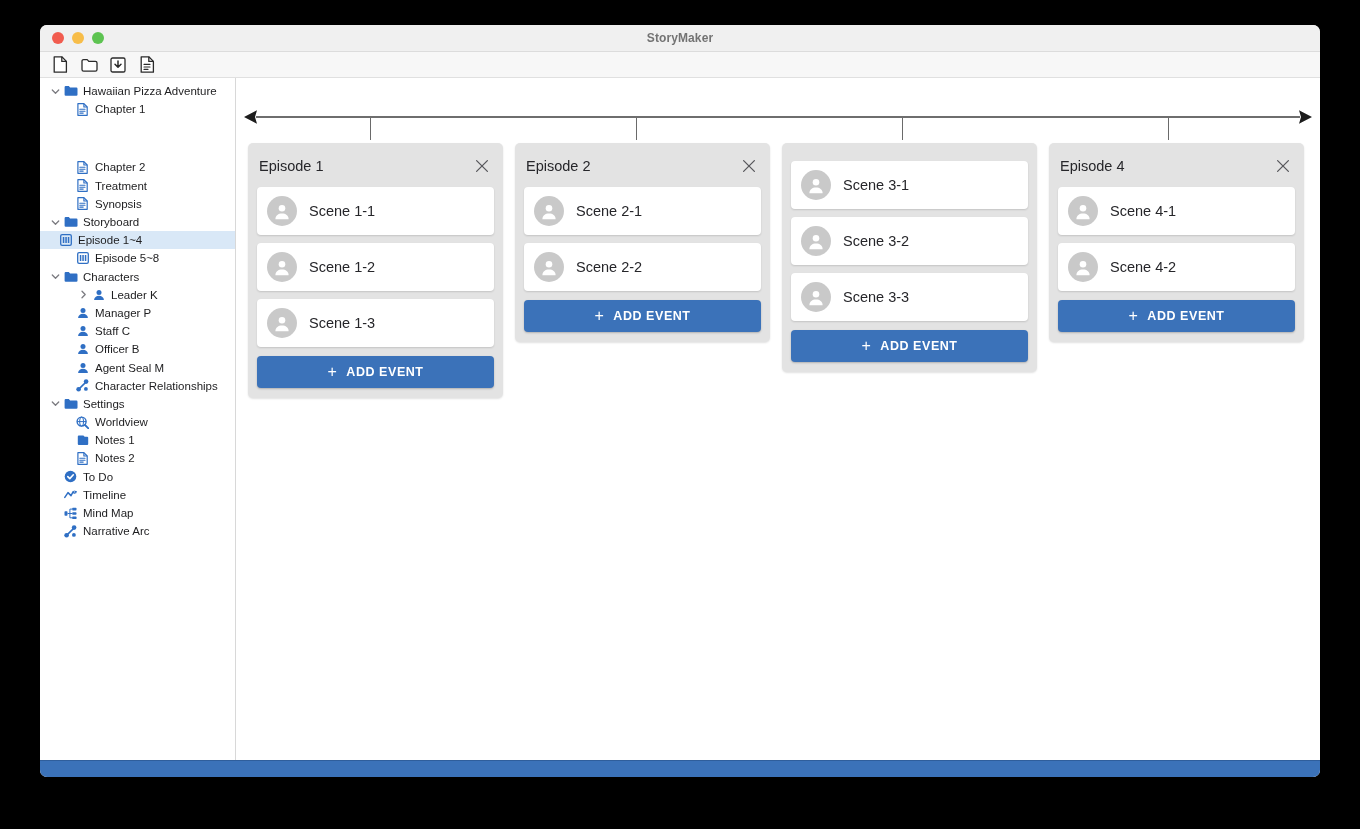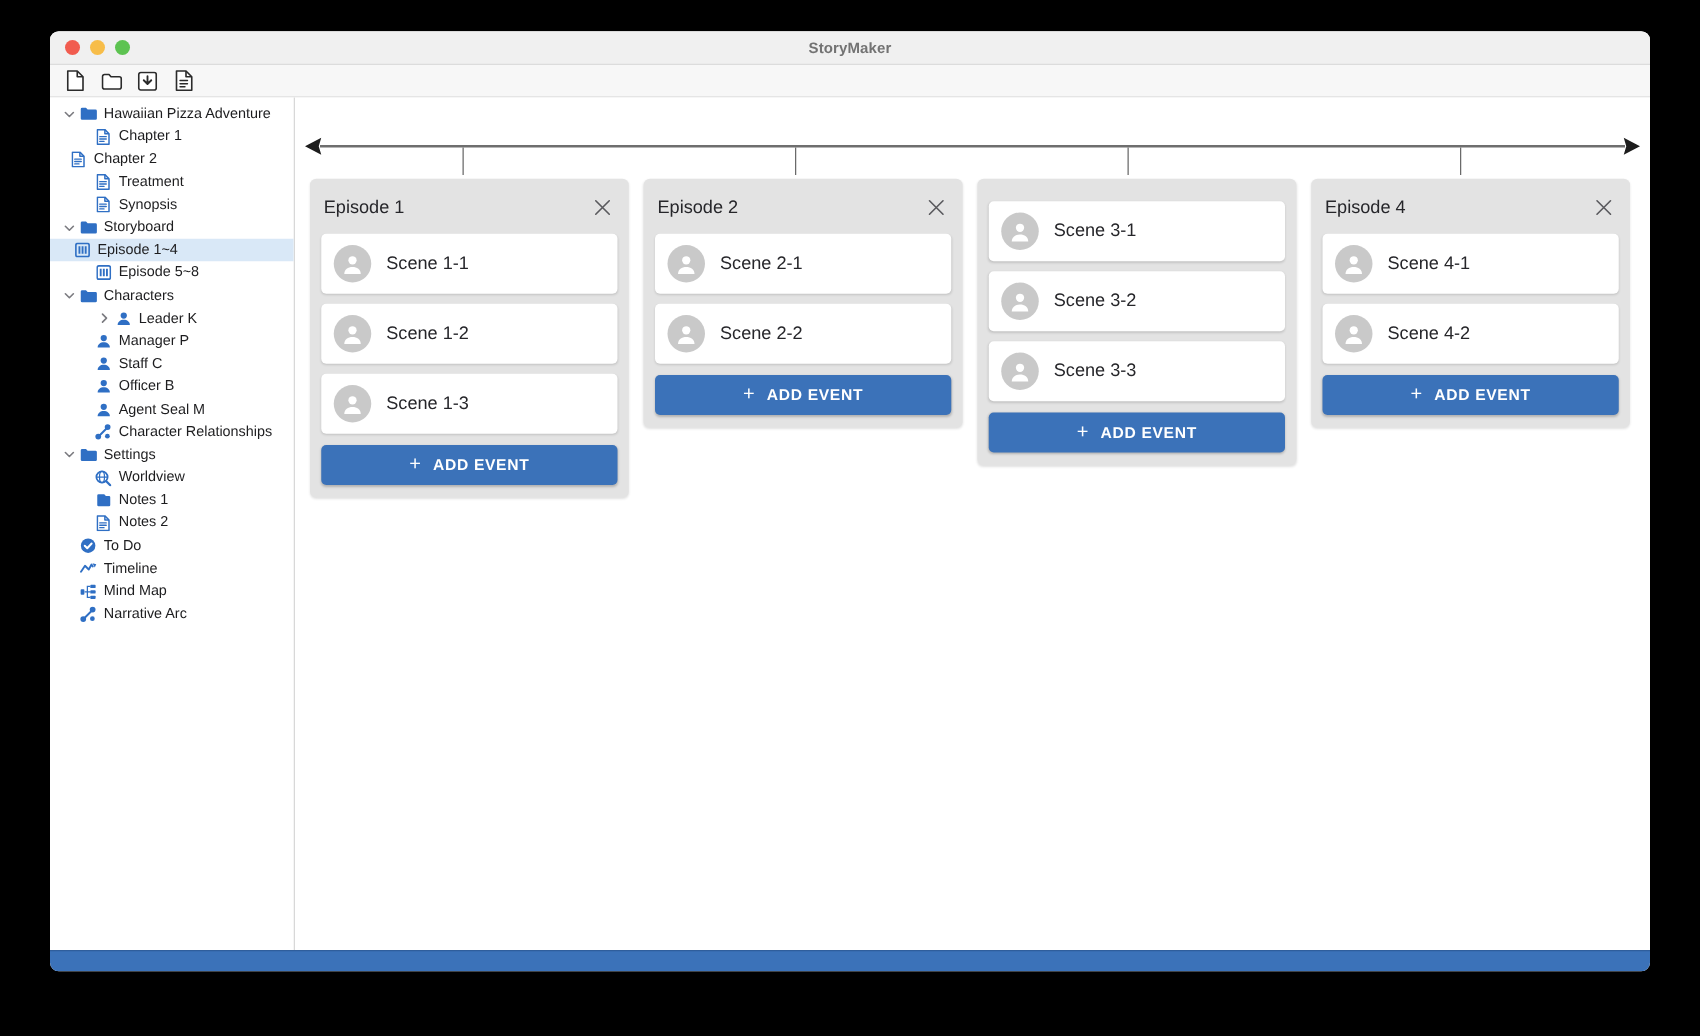--- a/index.html
+++ b/index.html
@@ -233,21 +233,21 @@
           <span class="twisty"></span>
           <span class="tree-icon">
             <svg width="11" height="13" viewBox="0 0 11 13">
               <path d="M.9.7h6l3.3 3.3v8.3H.9z" fill="#fff" stroke="#2f6fc4" stroke-width="1.2" stroke-linejoin="round"></path>
               <path d="M6.9.7v3.3h3.3" fill="none" stroke="#2f6fc4" stroke-width="1.2" stroke-linejoin="round"></path>
               <path d="M2.8 6.3h5.2M2.8 8.2h5.2M2.8 10.1h3.4" stroke="#2f6fc4" stroke-width="1.1" stroke-linecap="round"></path>
             </svg>
           </span>
           <span class="tree-label">Chapter 1</span>
         </div>
-        <div class="tree-row" style="">
+        <div class="tree-row" style="padding-left: 20px; margin-top: 40px;">
           <span class="twisty"></span>
           <span class="tree-icon">
             <svg width="11" height="13" viewBox="0 0 11 13">
               <path d="M.9.7h6l3.3 3.3v8.3H.9z" fill="#fff" stroke="#2f6fc4" stroke-width="1.2" stroke-linejoin="round"></path>
               <path d="M6.9.7v3.3h3.3" fill="none" stroke="#2f6fc4" stroke-width="1.2" stroke-linejoin="round"></path>
               <path d="M2.8 6.3h5.2M2.8 8.2h5.2M2.8 10.1h3.4" stroke="#2f6fc4" stroke-width="1.1" stroke-linecap="round"></path>
             </svg>
           </span>
           <span class="tree-label">Chapter 2</span>
         </div>

